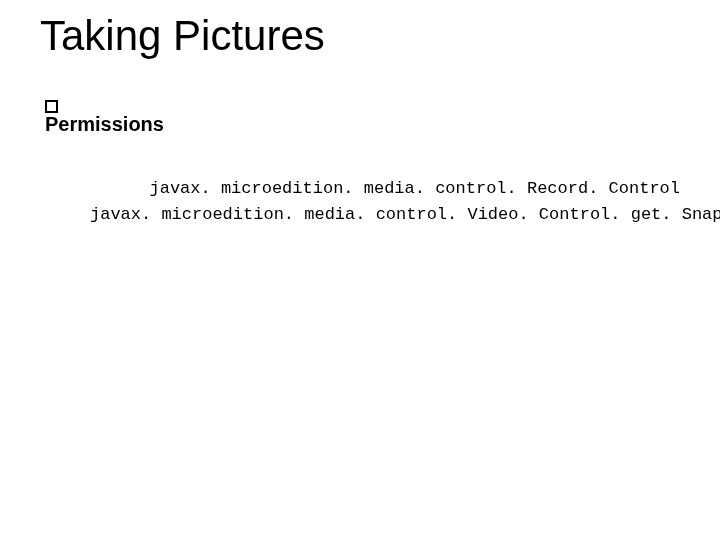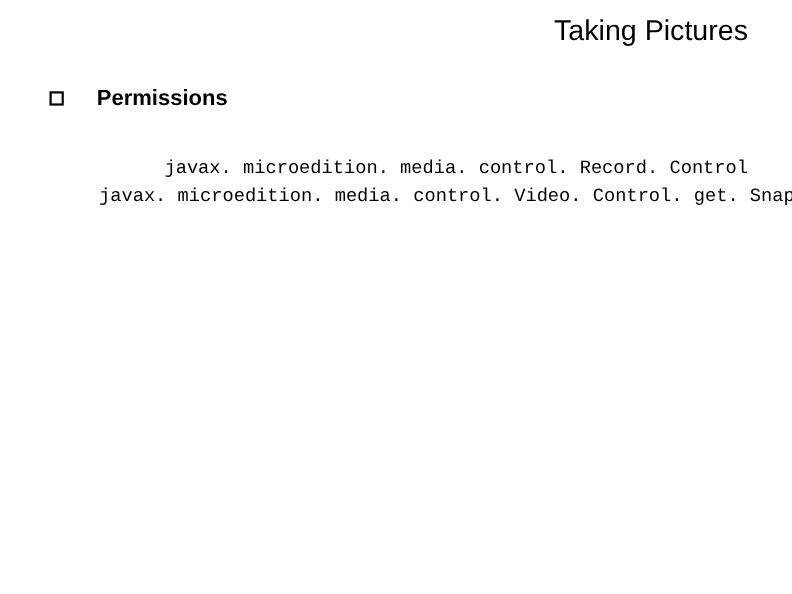--- a/index.html
+++ b/index.html
@@ -14,31 +14,32 @@
       font-family: Arial, Helvetica, sans-serif;
       color: #000000;
       position: relative;
     }
     .slide {
       width: 100%;
       height: 100%;
       padding: 10px 40px;
     }
     .title {
-      font-size: 26px;
+      font-size: 42px;
       font-weight: normal;
-      text-align: right;
+      text-align: left;
       margin-top: 2px;
       margin-bottom: 35px;
     }
     .bullet-row {
       display: flex;
       align-items: flex-start;
       margin-left: 5px;
       margin-bottom: 40px;
+      flex-direction: column;
     }
     .bullet-icon {
       width: 13px;
       height: 13px;
       border: 2px solid #000000;
       margin-right: 30px;
       margin-top: 5px;
       flex-shrink: 0;
     }
     .bullet-label {

